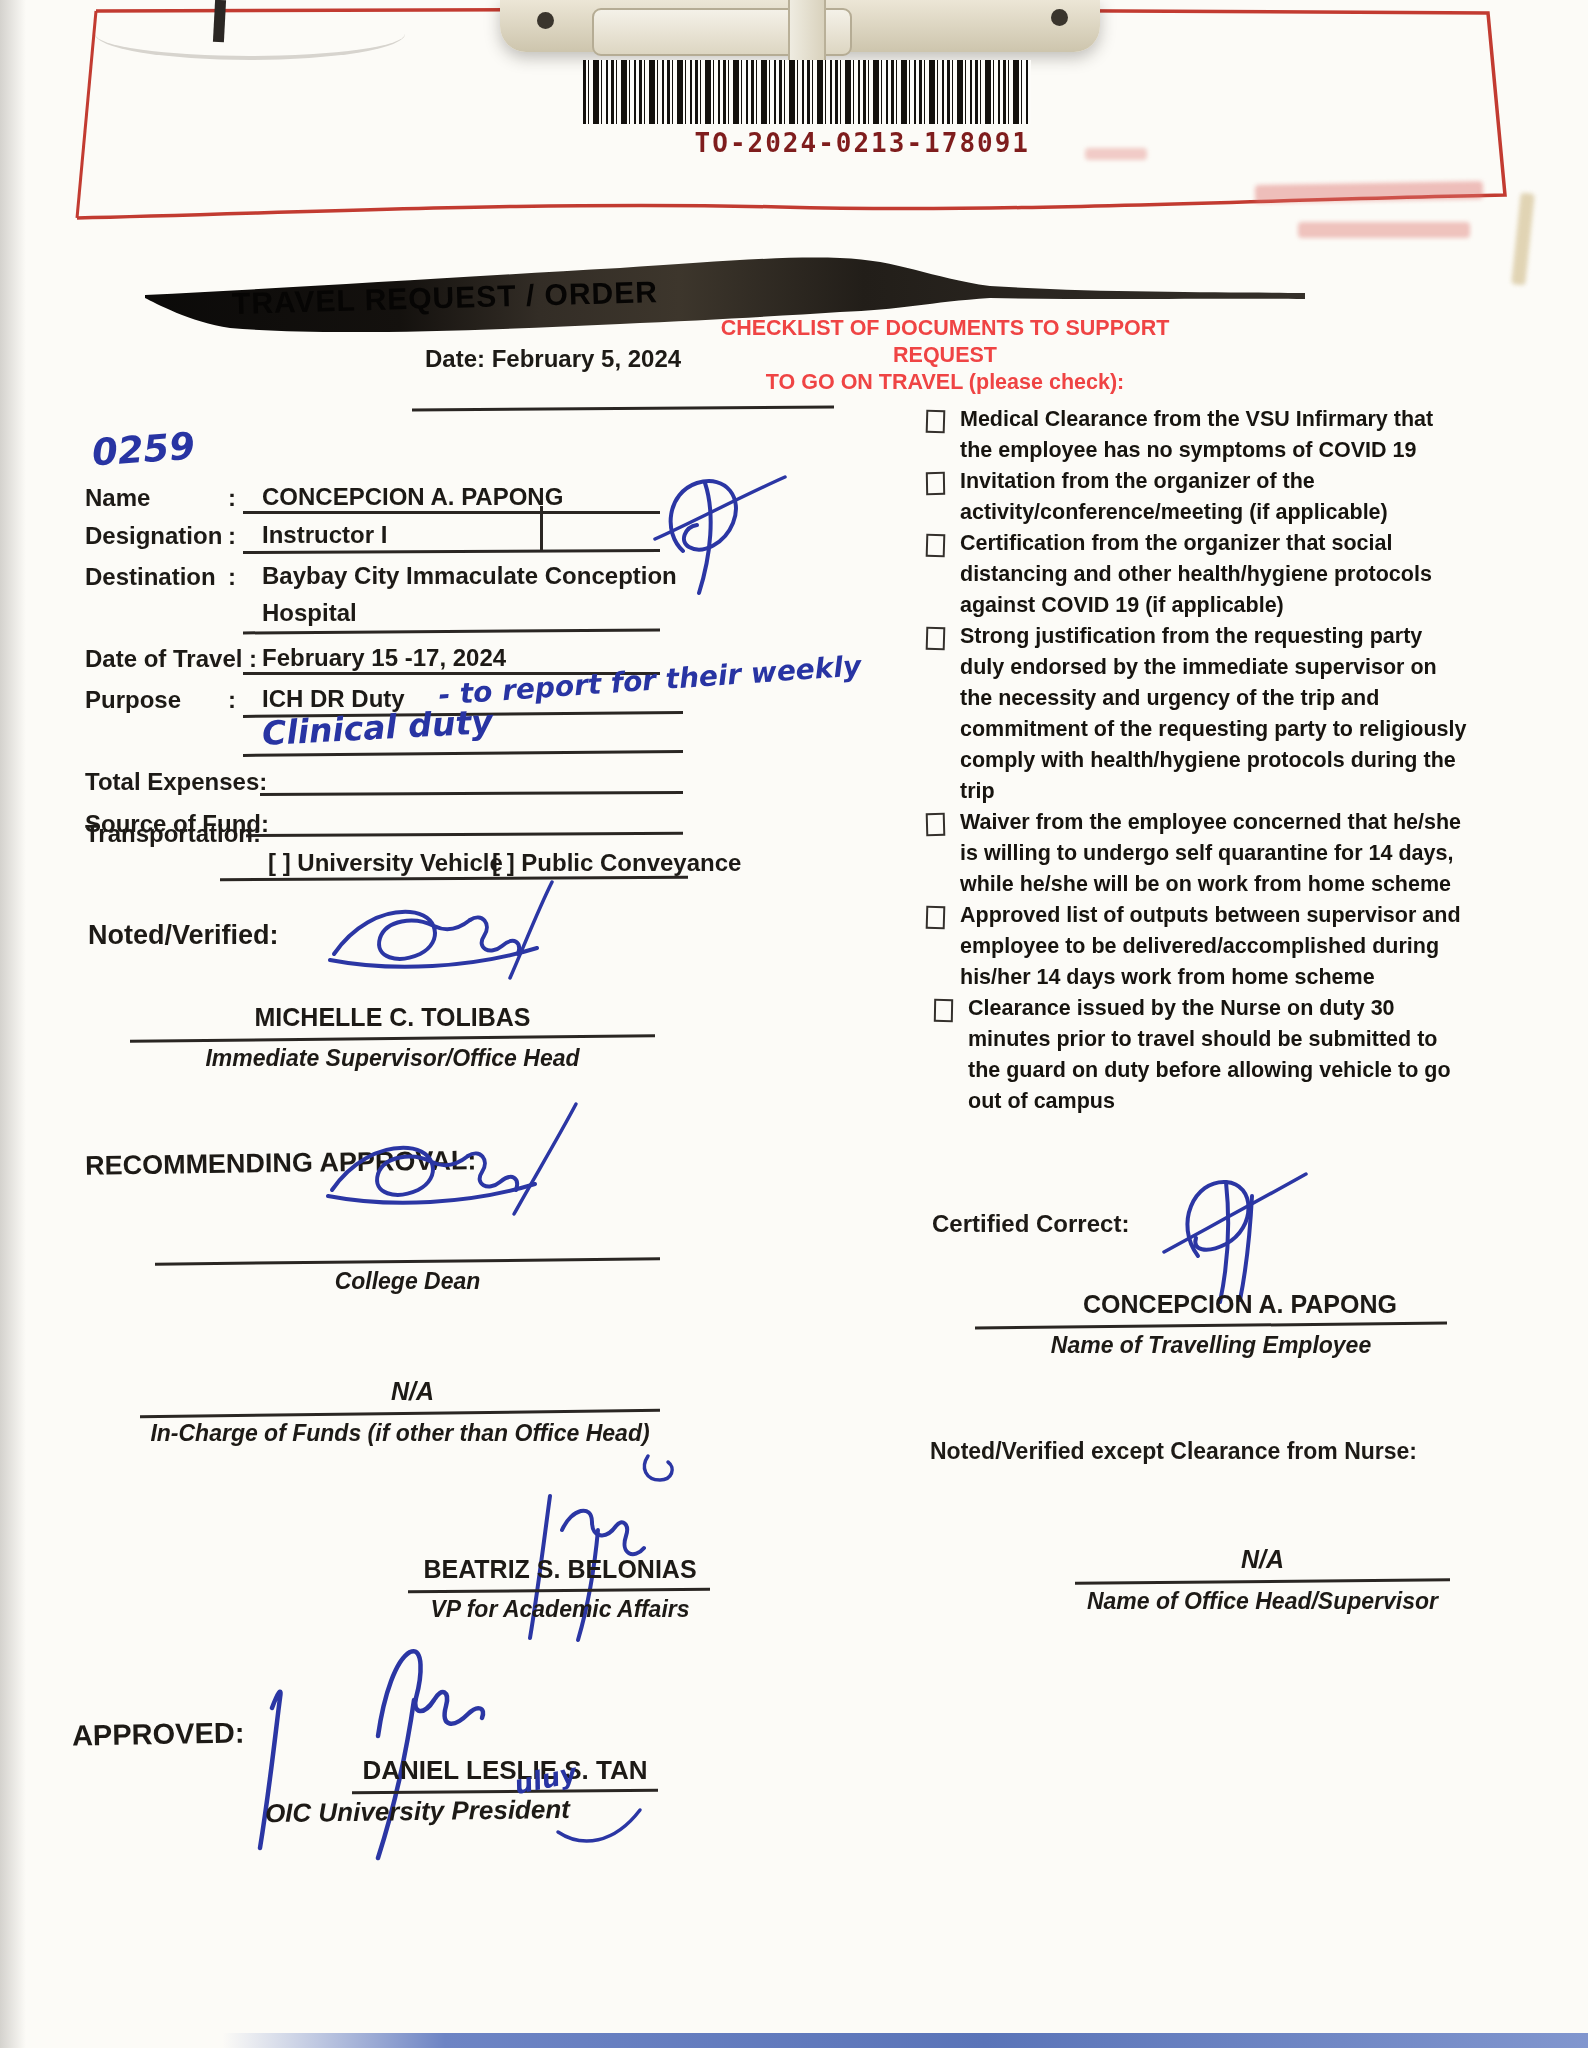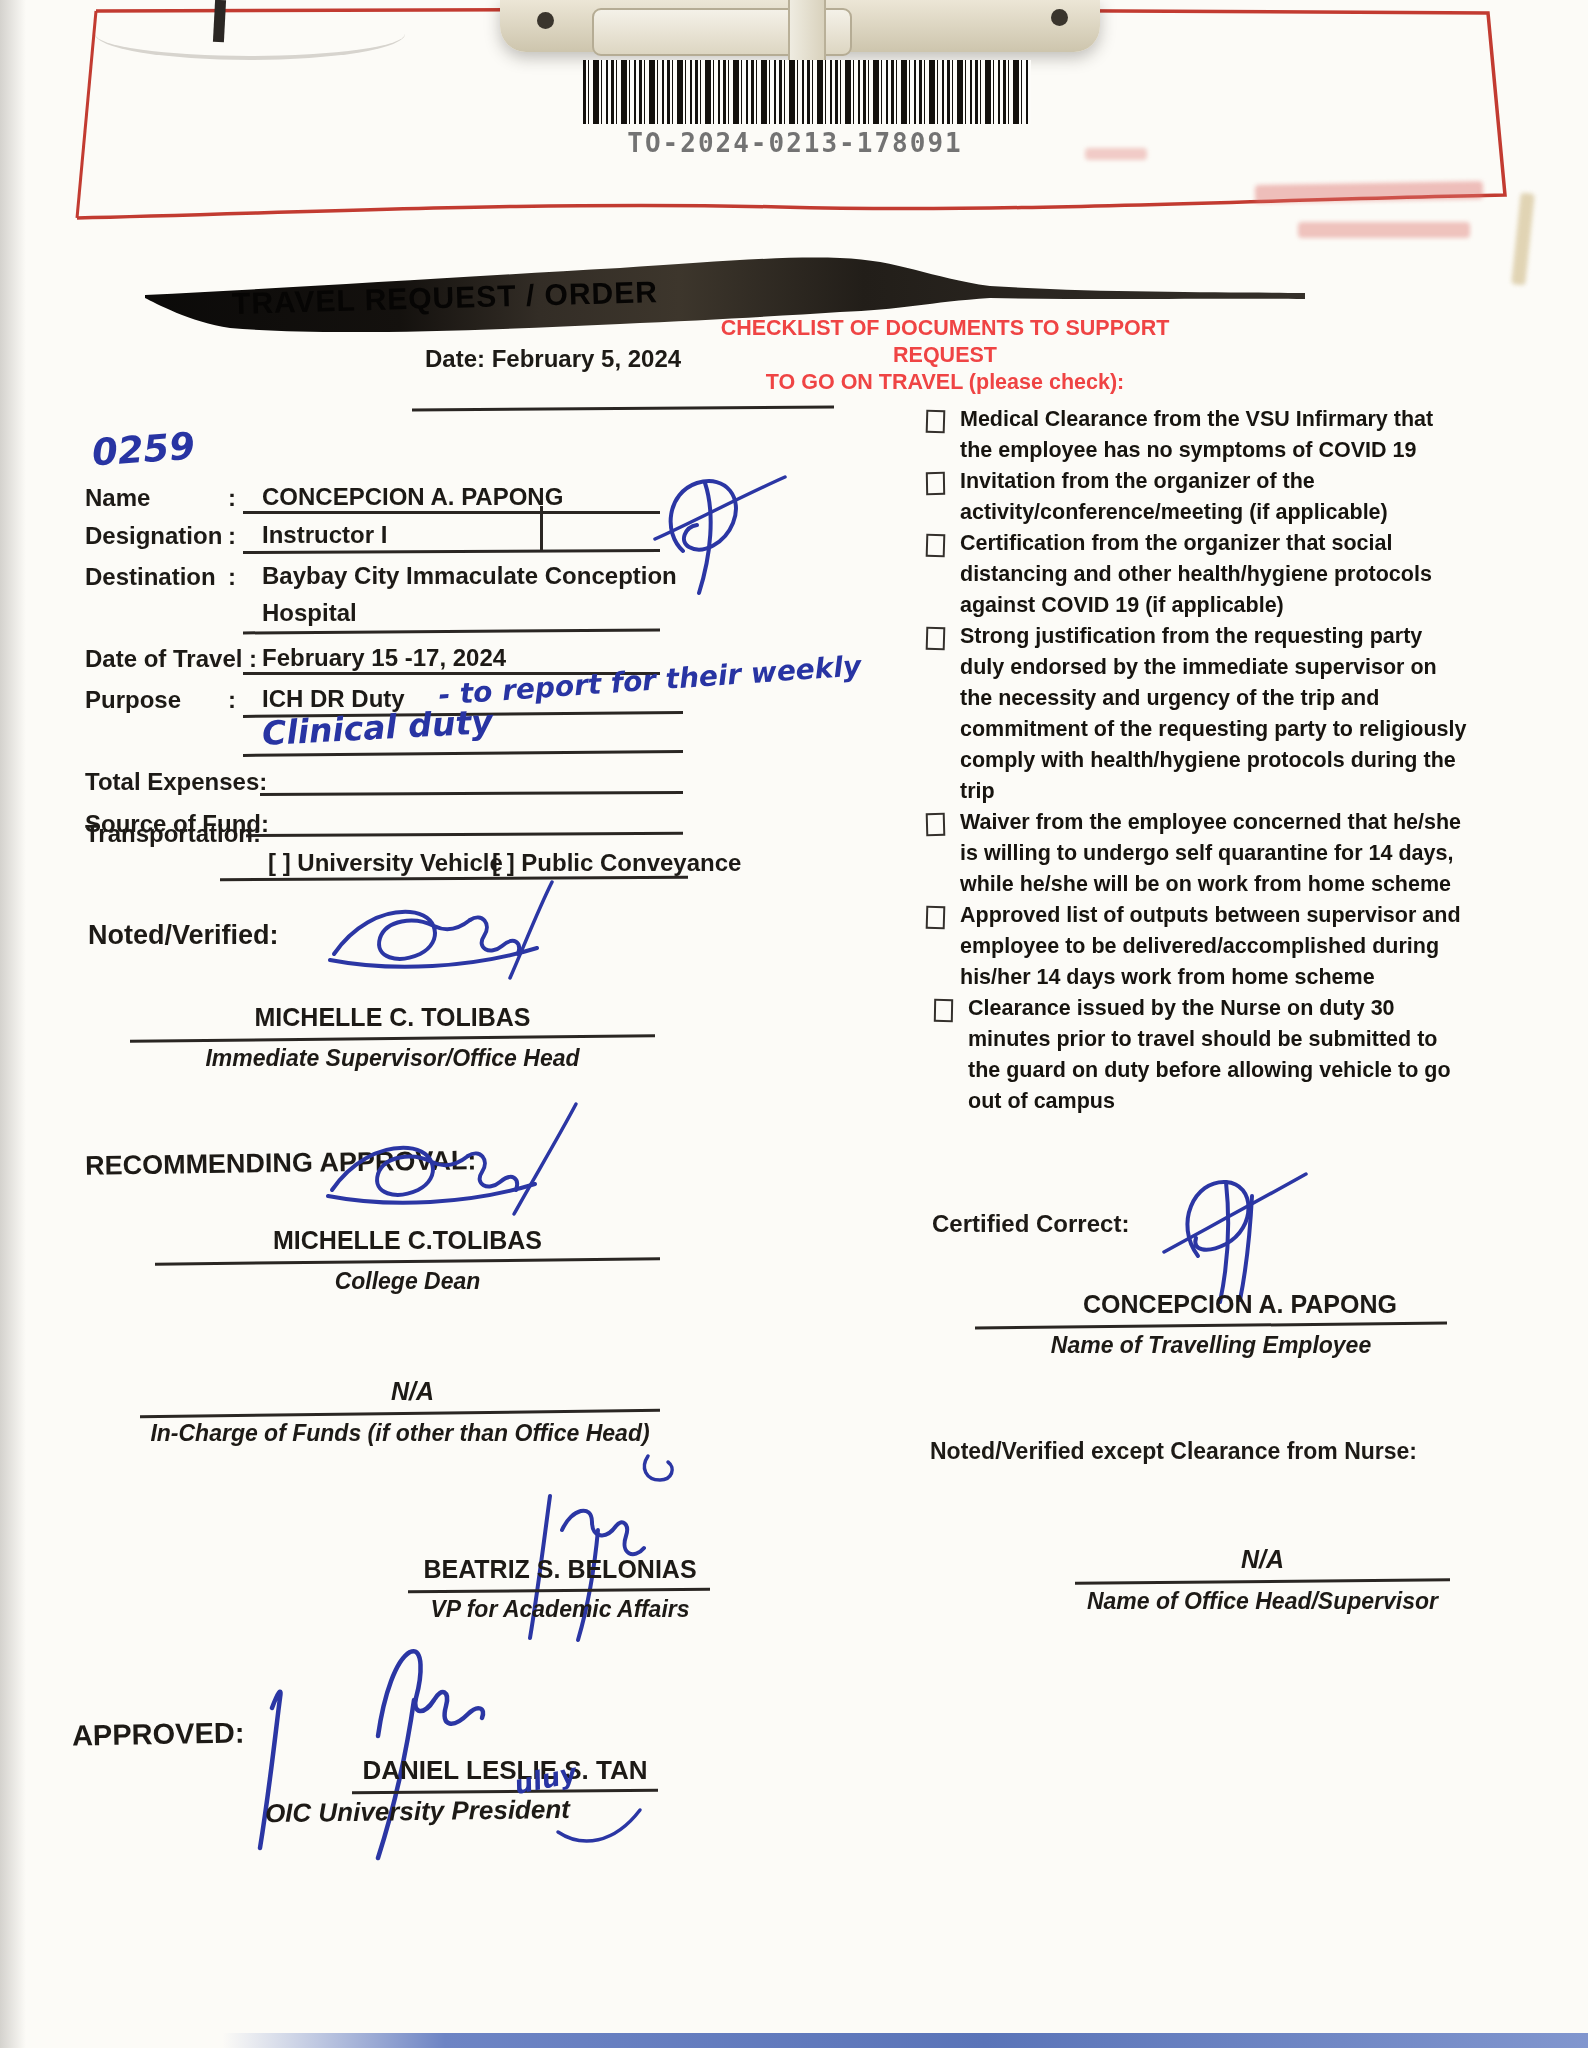--- a/index.html
+++ b/index.html
@@ -32,23 +32,23 @@
   }
   .chk-text{font-weight:bold;font-size:21.5px;line-height:31px;width:508px;color:#17140f;}
   .barcode{
     position:absolute;left:583px;top:60px;width:448px;height:64px;
     background:repeating-linear-gradient(90deg,
       #14110e 0 3px,#fdfcf9 3px 5px,#14110e 5px 6px,#fdfcf9 6px 10px,
       #14110e 10px 16px,#fdfcf9 16px 18px,#14110e 18px 19px,#fdfcf9 19px 23px,
       #14110e 23px 25px,#fdfcf9 25px 28px);
   }
   .barcode-num{
-    position:absolute;left:560px;top:128px;width:470px;text-align:center;
+    position:absolute;left:560px;top:128px;width:470px;text-align:right;
     font-family:"DejaVu Sans Mono",monospace;font-weight:bold;font-size:26px;
-    letter-spacing:2px;color:#737373;
+    letter-spacing:2px;color:#7f1d1d;
   }
   .smudge{position:absolute;filter:blur(2px);border-radius:4px;}
   .edge-shadow-left{
     position:absolute;left:0;top:0;width:26px;height:100%;
     background:linear-gradient(90deg,rgba(70,64,58,.22),rgba(70,64,58,0));
   }
   .bottom-strip{
     position:absolute;left:0;top:2033px;width:1588px;height:15px;
     background:linear-gradient(90deg,rgba(109,132,196,0) 0%,rgba(109,132,196,0) 14%,
       #6d84c4 28%,#5a74b8 62%,#8196ce 100%);
@@ -163,21 +163,20 @@
   <div class="hl" style="left:130px;top:1037px;width:525px;transform:rotate(-0.6deg);"></div>
   <div class="abs role-line center" style="left:130px;top:1045px;width:525px;">Immediate Supervisor/Office Head</div>
 
   <div class="abs b" style="left:85px;top:1148px;font-size:27px;transform:rotate(-0.8deg);">RECOMMENDING APPROVAL:</div>
   <svg class="sig" style="left:318px;top:1098px;" width="265" height="135" viewBox="0 0 265 135">
     <path d="M14,92 C32,66 60,48 90,50 C118,52 124,80 100,92 C78,102 54,96 60,76 C66,58 94,54 114,64 C128,71 140,66 150,58" stroke-width="4"></path>
     <path d="M150,58 C162,50 172,62 164,74 C156,86 170,94 182,84 C194,74 202,80 198,92" stroke-width="4"></path>
     <path d="M10,98 C72,110 152,106 217,86" stroke-width="4"></path>
     <path d="M196,116 C216,80 240,40 258,6" stroke-width="3.5"></path>
   </svg>
-  <div class="abs name-line center" style="left:155px;top:1226px;width:505px;">MICHELLE C.TOLIBAS</div>
   <div class="hl" style="left:155px;top:1260px;width:505px;transform:rotate(-0.6deg);"></div>
   <div class="abs role-line center" style="left:155px;top:1268px;width:505px;">College Dean</div>
 
   <div class="abs name-line i center" style="left:165px;top:1377px;width:495px;">N/A</div>
   <div class="hl" style="left:140px;top:1412px;width:520px;transform:rotate(-0.7deg);"></div>
   <div class="abs role-line center" style="left:140px;top:1420px;width:520px;">In-Charge of Funds (if other than Office Head)</div>
   <svg class="sig" style="left:638px;top:1448px;" width="42" height="40" viewBox="0 0 42 40">
     <path d="M10,8 C2,20 8,32 22,32 C34,32 38,20 30,14" stroke-width="3.5"></path>
   </svg>
 

